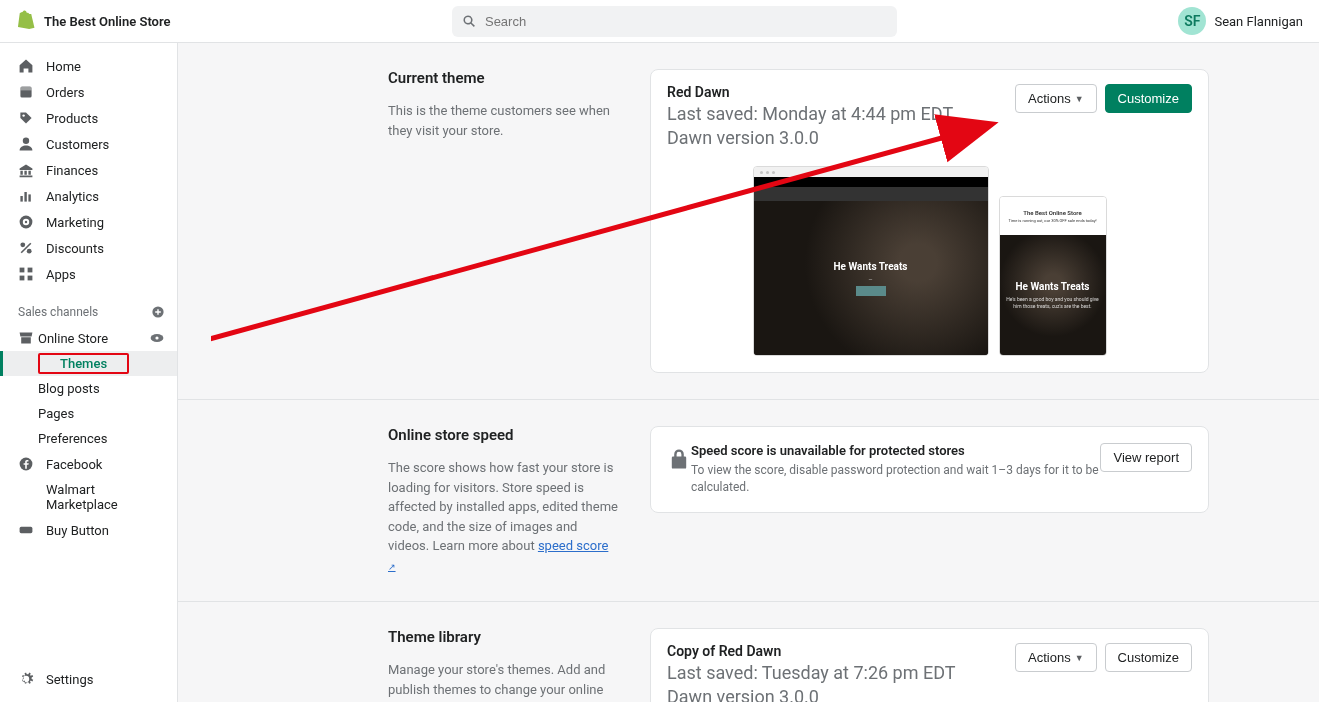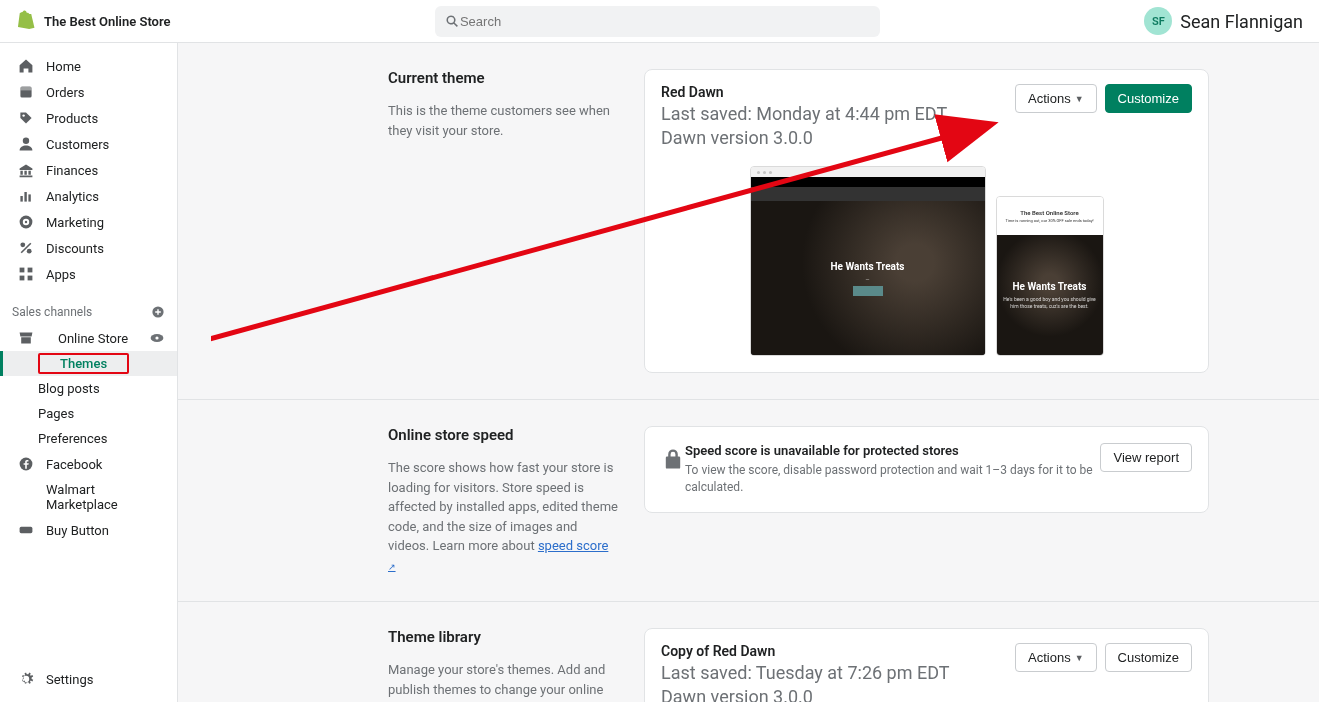--- a/index.html
+++ b/index.html
@@ -23,52 +23,53 @@
   width: 20px; height: 22px;
 }
 .store-name { font-size: 13px; font-weight: 600; color: #202223; }
 .search-wrap { flex: 1; display: flex; justify-content: center; }
 .search-box {
   display: flex; align-items: center;
   background: #f1f2f3;
   border-radius: 6px;
   width: 445px; height: 31px;
   padding: 0 10px;
+  gap: 8px;
 }
 .search-box input {
   border: none; background: transparent; outline: none;
   font-size: 13px; flex: 1; color: #6d7175;
 }
 .user-area { display: flex; align-items: center; gap: 8px; }
 .avatar {
   width: 28px; height: 28px; border-radius: 50%;
   background: #a1e4d3;
   color: #0d7a5f;
-  font-size: 11px; font-weight: 600;
+  font-size: 14px; font-weight: 600;
   display: flex; align-items: center; justify-content: center;
 }
-.username { font-size: 18px; color: #202223; }
+.username { font-size: 13px; color: #202223; }
 .layout { display: flex; height: calc(702px - 43px); }
 .sidebar {
   width: 178px;
   background: #fff;
   border-right: 1px solid #e1e3e5;
   display: flex; flex-direction: column;
   padding-top: 10px;
 }
 .nav-item {
   display: flex; align-items: center; gap: 12px;
   padding: 5px 12px 5px 18px;
   font-size: 13px; color: #202223;
   cursor: pointer;
 }
 .nav-item svg { width: 16px; height: 16px; flex-shrink: 0; }
 .section-header {
   display: flex; align-items: center; justify-content: space-between;
-  padding: 6px 12px 6px 12px;
+  padding: 6px 12px 6px 18px;
   font-size: 12px; color: #6d7175;
   margin-top: 12px;
 }
 .section-header svg { width: 14px; height: 14px; }
 .sub-item {
   padding: 5px 12px 5px 38px;
   font-size: 13px; color: #202223;
   cursor: pointer;
 }
 .sub-item.active {
@@ -99,20 +100,21 @@
 }
 .section-left { width: 230px; flex-shrink: 0; }
 .section-title { font-size: 15px; font-weight: 600; color: #202223; margin-bottom: 14px; }
 .section-desc { font-size: 13px; color: #6d7175; line-height: 1.5; }
 .section-desc a { color: #2c6ecb; text-decoration: underline; }
 .section-right { flex: 1; }
 .card {
   background: #fff;
   border: 1px solid #e1e3e5;
   border-radius: 8px;
+  margin-left: 6px;
 }
 .card-head {
   display: flex; justify-content: space-between;
   padding: 14px 16px 10px 16px;
 }
 .card-head-left { flex: 1; }
 .theme-name { font-size: 14px; font-weight: 600; color: #202223; }
 .theme-meta { font-size: 18px; color: #6d7175; margin-top: 3px; }
 .card-actions { display: flex; gap: 8px; align-items: flex-start; }
 .btn {
@@ -279,21 +281,21 @@
     </div>
 
     <div class="section-header">
       <span>Sales channels</span>
       <svg viewBox="0 0 20 20" fill="#6d7175">
           <circle cx="10" cy="10" r="8"></circle>
           <path d="M10 6v8M6 10h8" stroke="#fff" stroke-width="2"></path>
         </svg>
     </div>
     <div class="nav-item" style="justify-content:space-between">
-      <div style="display:flex;align-items:center;gap:24px">
+      <div style="display:flex;align-items:center;gap:4px">
         <svg viewBox="0 0 20 20" fill="#5c5f62" width="16" height="16">
             <path d="M2 3h16l-1 5H3zM4 9h12v8H4z"></path>
           </svg>
         <span>Online Store</span>
       </div>
       <svg viewBox="0 0 20 20" fill="#6d7175" width="14" height="14">
           <ellipse cx="10" cy="10" rx="8" ry="5"></ellipse>
           <circle cx="10" cy="10" r="2" fill="#fff"></circle>
         </svg>
     </div>

